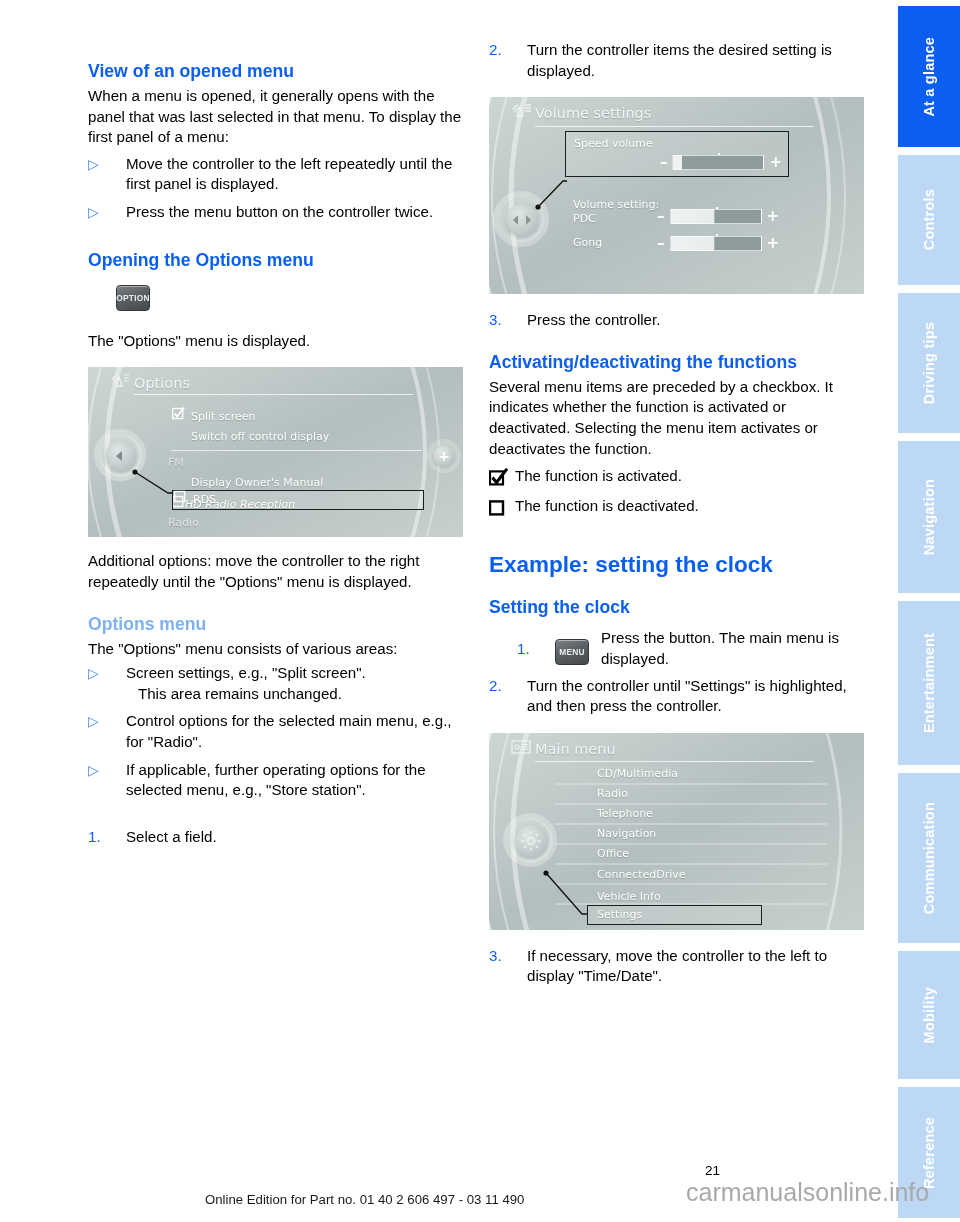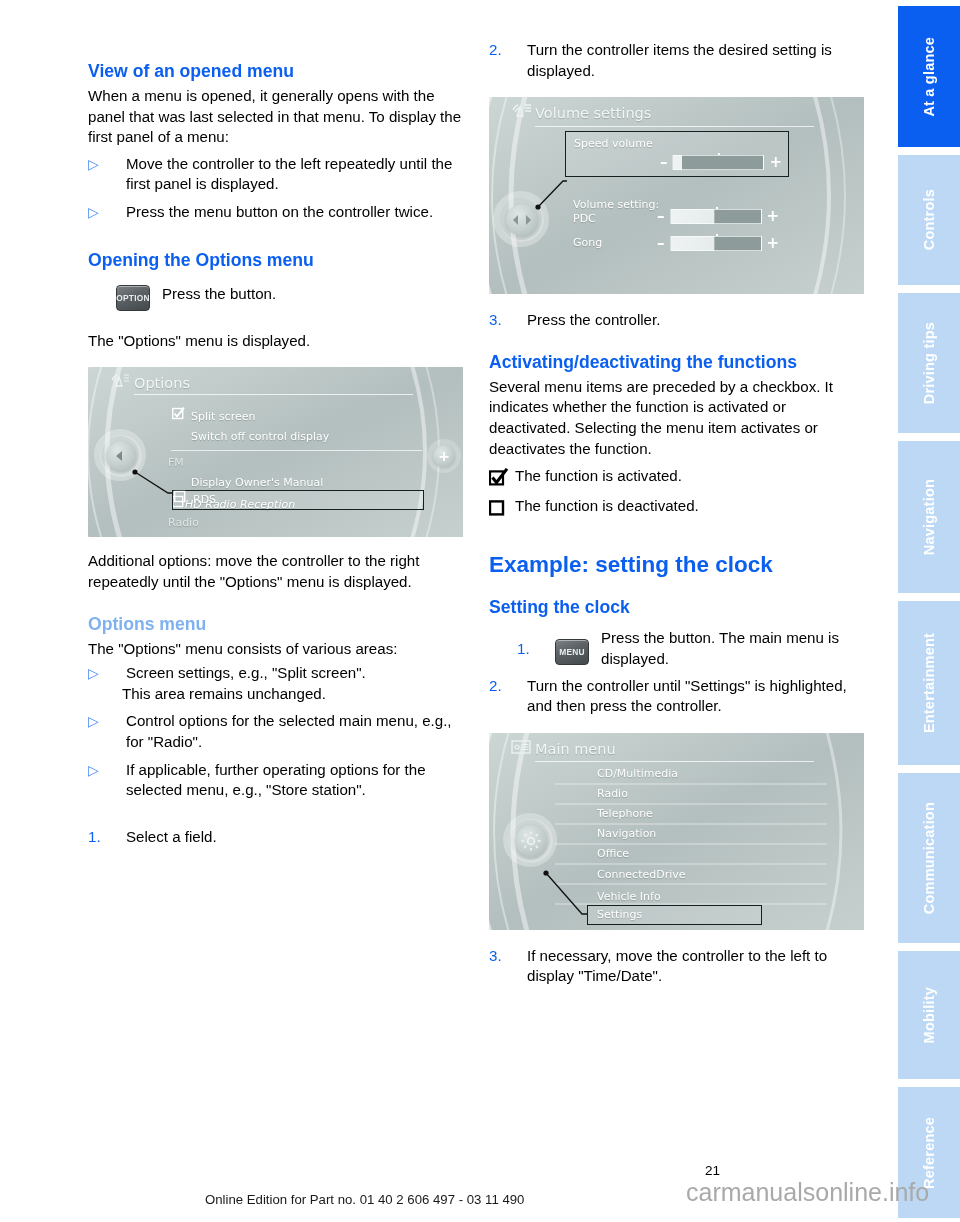--- a/index.html
+++ b/index.html
@@ -58,21 +58,21 @@
   .li {
     display: flex; align-items: flex-start;
     margin-bottom: 0px;
   }
   .li .marker {
     width: 38px; flex: 0 0 38px;
     color: #4e8ef7; font-size: 14px; line-height: 20.6px;
   }
   .li .marker.num { color: #0a5ff0; font-size: 15.1px; }
   .li .txt { flex: 1 1 auto; }
-  .sub-line { margin-left: 34px; }
+  .sub-line { margin-left: 50px; }
 
   
   .hwbtn {
     display: inline-flex; align-items: center; justify-content: center;
     width: 34px; height: 26px; border-radius: 4px;
     background: linear-gradient(160deg,#7d8387 0%,#5c6265 40%,#44494c 100%);
     border: 1px solid #33383b;
     color: #e8ecef; font-size: 8.4px; font-weight: bold; letter-spacing: .2px;
     vertical-align: -7px;
     box-shadow: inset 0 1px 0 rgba(255,255,255,.45);
@@ -178,21 +178,20 @@
     </div>
 
     <div class="gap-l"></div>
     <h2 class="sec">Opening the Options menu</h2>
 
     <div style="height:4px"></div>
     <div class="btnrow">
       <span class="bwrap">
         <span class="hwbtn">OPTION</span>
       </span>
-      <span class="btext">Press the button.</span>
     </div>
 
     <div class="gap-m"></div>
     <p class="body">The "Options" menu is displayed.</p>
 
     <div style="height:16px"></div>
     <div class="screen" style="height:170px;">
       <svg class="arcs" width="375" height="170" viewBox="0 0 375 170">
         <defs>
           <linearGradient id="sg1" x1="0" y1="0" x2="1" y2="1">

